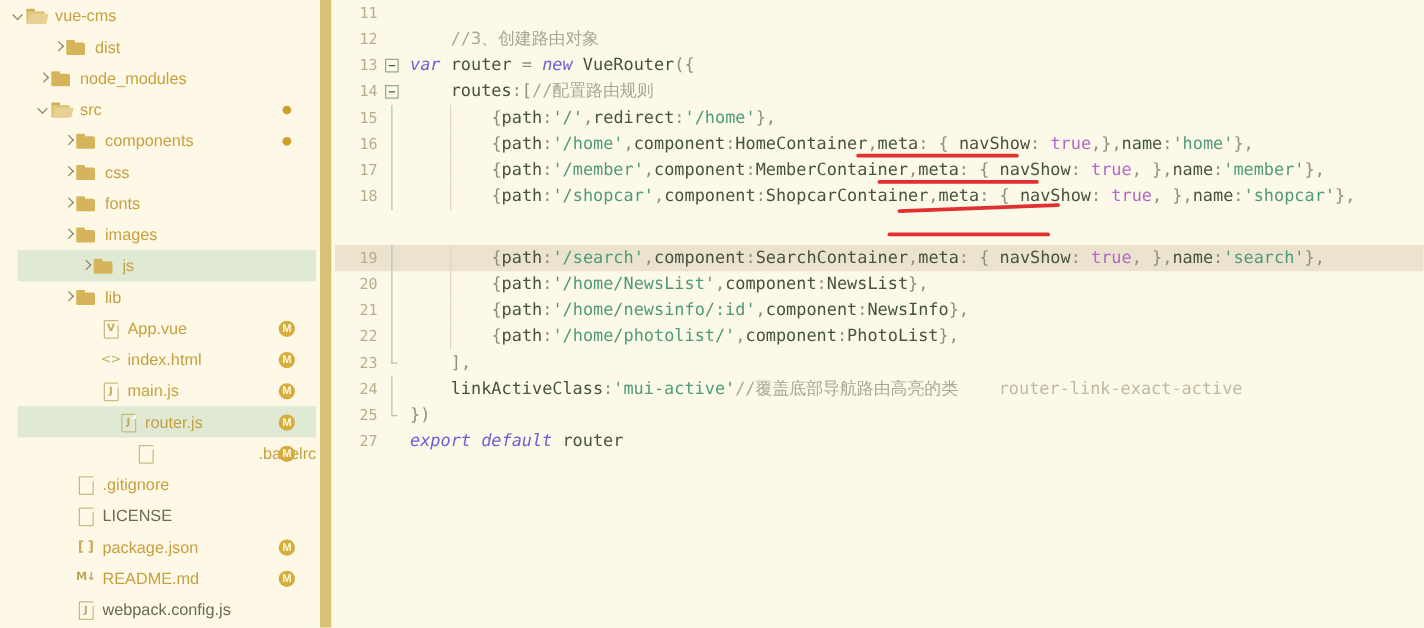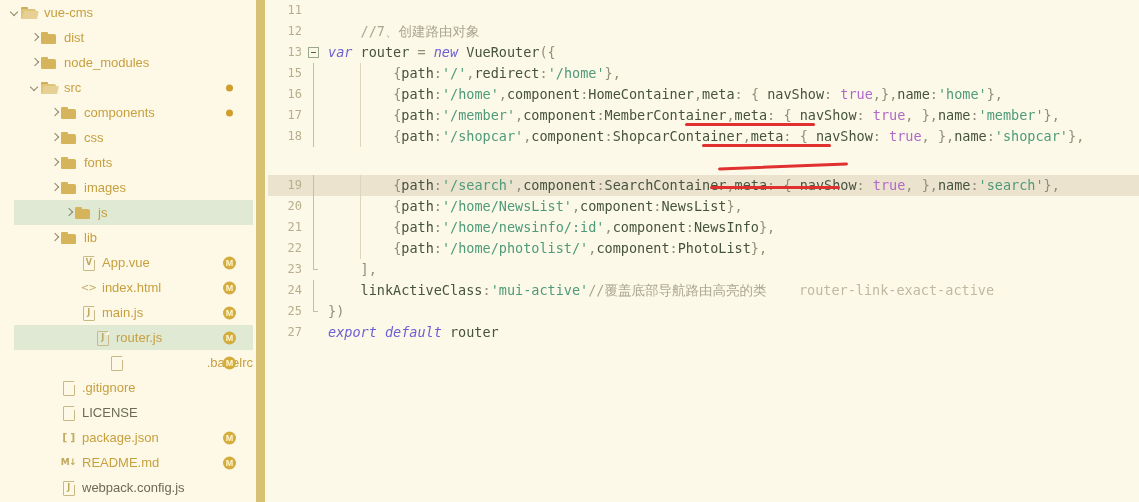--- a/index.html
+++ b/index.html
@@ -184,21 +184,21 @@
 
   <div id="sidebar">
       <div class="tree-row" style="padding-left: 8px;">
         <span class="chev down"></span>
         <span class="ficon open">
           <span class="tab"></span>
           <span class="body"></span>
         </span>
         <span class="tree-label">vue-cms</span>
       </div>
-      <div class="tree-row" style="padding-left: 28px;">
+      <div class="tree-row" style="padding-left: 40px;">
         <span class="chev right"></span>
         <span class="ficon">
           <span class="tab"></span>
           <span class="body"></span>
         </span>
         <span class="tree-label">dist</span>
       </div>
       <div class="tree-row" style="padding-left: 28px;">
         <span class="chev right"></span>
         <span class="ficon">
@@ -350,22 +350,23 @@
         <span class="tree-label">webpack.config.js</span>
       </div>
     </div>
 
   <div id="splitter">
     <div id="sbtrack"></div>
   </div>
 
   <div id="editor">
       <div class="code-line"><span class="lnum">11</span><span class="ctext"></span></div>
-      <div class="code-line"><span class="lnum">12</span><span class="ctext">    <span class="t-com">//7、创建路由对象</span></span></div>
+      <div class="code-line"><span class="lnum">12</span><span class="ctext">    <span class="t-com">//3、创建路由对象</span></span></div>
       <div class="code-line"><span class="lnum">13</span><span class="fold"></span><span class="ctext"><span class="t-kw">var</span><span class="t-op"> </span><span class="t-id">router</span><span class="t-op"> </span><span class="t-op">=</span><span class="t-op"> </span><span class="t-kw">new</span><span class="t-op"> </span><span class="t-id">VueRouter</span><span class="t-op">(</span><span class="t-op">{</span></span></div>
+      <div class="code-line"><span class="lnum">14</span><span class="fold"></span><span class="ctext"><span class="t-op"> </span><span class="t-op"> </span><span class="t-op"> </span><span class="t-op"> </span><span class="t-id">routes</span><span class="t-op">:</span><span class="t-op">[</span><span class="t-com">//配置路由规则</span></span></div>
       <div class="code-line"><span class="lnum">15</span><span class="foldline"></span><span class="guide" style="left: 92.48px;"></span><span class="ctext"><span class="t-op"> </span><span class="t-op"> </span><span class="t-op"> </span><span class="t-op"> </span><span class="t-op"> </span><span class="t-op"> </span><span class="t-op"> </span><span class="t-op"> </span><span class="t-op">{</span><span class="t-id">path</span><span class="t-op">:</span><span class="t-str">'/'</span><span class="t-op">,</span><span class="t-id">redirect</span><span class="t-op">:</span><span class="t-str">'/home'</span><span class="t-op">}</span><span class="t-op">,</span></span></div>
       <div class="code-line"><span class="lnum">16</span><span class="foldline"></span><span class="guide" style="left: 92.48px;"></span><span class="ctext"><span class="t-op"> </span><span class="t-op"> </span><span class="t-op"> </span><span class="t-op"> </span><span class="t-op"> </span><span class="t-op"> </span><span class="t-op"> </span><span class="t-op"> </span><span class="t-op">{</span><span class="t-id">path</span><span class="t-op">:</span><span class="t-str">'/home'</span><span class="t-op">,</span><span class="t-id">component</span><span class="t-op">:</span><span class="t-id">HomeContainer</span><span class="t-op">,</span><span class="t-id">meta</span><span class="t-op">:</span><span class="t-op"> </span><span class="t-op">{</span><span class="t-op"> </span><span class="t-id">navShow</span><span class="t-op">:</span><span class="t-op"> </span><span class="t-bool">true</span><span class="t-op">,</span><span class="t-op">}</span><span class="t-op">,</span><span class="t-id">name</span><span class="t-op">:</span><span class="t-str">'home'</span><span class="t-op">}</span><span class="t-op">,</span></span></div>
       <div class="code-line"><span class="lnum">17</span><span class="foldline"></span><span class="guide" style="left: 92.48px;"></span><span class="ctext"><span class="t-op"> </span><span class="t-op"> </span><span class="t-op"> </span><span class="t-op"> </span><span class="t-op"> </span><span class="t-op"> </span><span class="t-op"> </span><span class="t-op"> </span><span class="t-op">{</span><span class="t-id">path</span><span class="t-op">:</span><span class="t-str">'/member'</span><span class="t-op">,</span><span class="t-id">component</span><span class="t-op">:</span><span class="t-id">MemberContainer</span><span class="t-op">,</span><span class="t-id">meta</span><span class="t-op">:</span><span class="t-op"> </span><span class="t-op">{</span><span class="t-op"> </span><span class="t-id">navShow</span><span class="t-op">:</span><span class="t-op"> </span><span class="t-bool">true</span><span class="t-op">,</span><span class="t-op"> </span><span class="t-op">}</span><span class="t-op">,</span><span class="t-id">name</span><span class="t-op">:</span><span class="t-str">'member'</span><span class="t-op">}</span><span class="t-op">,</span></span></div>
       <div class="code-line"><span class="lnum">18</span><span class="foldline"></span><span class="guide" style="left: 92.48px;"></span><span class="ctext"><span class="t-op"> </span><span class="t-op"> </span><span class="t-op"> </span><span class="t-op"> </span><span class="t-op"> </span><span class="t-op"> </span><span class="t-op"> </span><span class="t-op"> </span><span class="t-op">{</span><span class="t-id">path</span><span class="t-op">:</span><span class="t-str">'/shopcar'</span><span class="t-op">,</span><span class="t-id">component</span><span class="t-op">:</span><span class="t-id">ShopcarContainer</span><span class="t-op">,</span><span class="t-id">meta</span><span class="t-op">:</span><span class="t-op"> </span><span class="t-op">{</span><span class="t-op"> </span><span class="t-id">navShow</span><span class="t-op">:</span><span class="t-op"> </span><span class="t-bool">true</span><span class="t-op">,</span><span class="t-op"> </span><span class="t-op">}</span><span class="t-op">,</span><span class="t-id">name</span><span class="t-op">:</span><span class="t-str">'shopcar'</span><span class="t-op">}</span><span class="t-op">,</span></span></div>
       <div class="code-line cur"><span class="lnum">19</span><span class="foldline"></span><span class="guide" style="left: 92.48px;"></span><span class="ctext"><span class="t-op"> </span><span class="t-op"> </span><span class="t-op"> </span><span class="t-op"> </span><span class="t-op"> </span><span class="t-op"> </span><span class="t-op"> </span><span class="t-op"> </span><span class="t-op">{</span><span class="t-id">path</span><span class="t-op">:</span><span class="t-str">'/search'</span><span class="t-op">,</span><span class="t-id">component</span><span class="t-op">:</span><span class="t-id">SearchContainer</span><span class="t-op">,</span><span class="t-id">meta</span><span class="t-op">:</span><span class="t-op"> </span><span class="t-op">{</span><span class="t-op"> </span><span class="t-id">navShow</span><span class="t-op">:</span><span class="t-op"> </span><span class="t-bool">true</span><span class="t-op">,</span><span class="t-op"> </span><span class="t-op">}</span><span class="t-op">,</span><span class="t-id">name</span><span class="t-op">:</span><span class="t-str">'search'</span><span class="t-op">}</span><span class="t-op">,</span></span></div>
       <div class="code-line"><span class="lnum">20</span><span class="foldline"></span><span class="guide" style="left: 92.48px;"></span><span class="ctext"><span class="t-op"> </span><span class="t-op"> </span><span class="t-op"> </span><span class="t-op"> </span><span class="t-op"> </span><span class="t-op"> </span><span class="t-op"> </span><span class="t-op"> </span><span class="t-op">{</span><span class="t-id">path</span><span class="t-op">:</span><span class="t-str">'/home/NewsList'</span><span class="t-op">,</span><span class="t-id">component</span><span class="t-op">:</span><span class="t-id">NewsList</span><span class="t-op">}</span><span class="t-op">,</span></span></div>
       <div class="code-line"><span class="lnum">21</span><span class="foldline"></span><span class="guide" style="left: 92.48px;"></span><span class="ctext"><span class="t-op"> </span><span class="t-op"> </span><span class="t-op"> </span><span class="t-op"> </span><span class="t-op"> </span><span class="t-op"> </span><span class="t-op"> </span><span class="t-op"> </span><span class="t-op">{</span><span class="t-id">path</span><span class="t-op">:</span><span class="t-str">'/home/newsinfo/:id'</span><span class="t-op">,</span><span class="t-id">component</span><span class="t-op">:</span><span class="t-id">NewsInfo</span><span class="t-op">}</span><span class="t-op">,</span></span></div>
       <div class="code-line"><span class="lnum">22</span><span class="foldline"></span><span class="guide" style="left: 92.48px;"></span><span class="ctext"><span class="t-op"> </span><span class="t-op"> </span><span class="t-op"> </span><span class="t-op"> </span><span class="t-op"> </span><span class="t-op"> </span><span class="t-op"> </span><span class="t-op"> </span><span class="t-op">{</span><span class="t-id">path</span><span class="t-op">:</span><span class="t-str">'/home/photolist/'</span><span class="t-op">,</span><span class="t-id">component</span><span class="t-op">:</span><span class="t-id">PhotoList</span><span class="t-op">}</span><span class="t-op">,</span></span></div>
       <div class="code-line"><span class="lnum">23</span><span class="foldline end"></span><span class="ctext"><span class="t-op"> </span><span class="t-op"> </span><span class="t-op"> </span><span class="t-op"> </span><span class="t-op">]</span><span class="t-op">,</span></span></div>
       <div class="code-line"><span class="lnum">24</span><span class="foldline"></span><span class="ctext"><span class="t-op"> </span><span class="t-op"> </span><span class="t-op"> </span><span class="t-op"> </span><span class="t-id">linkActiveClass</span><span class="t-op">:</span><span class="t-str">'mui-active'</span><span class="t-com">//覆盖底部导航路由高亮的类</span>    <span class="t-gray">router-link-exact-active</span></span></div>

